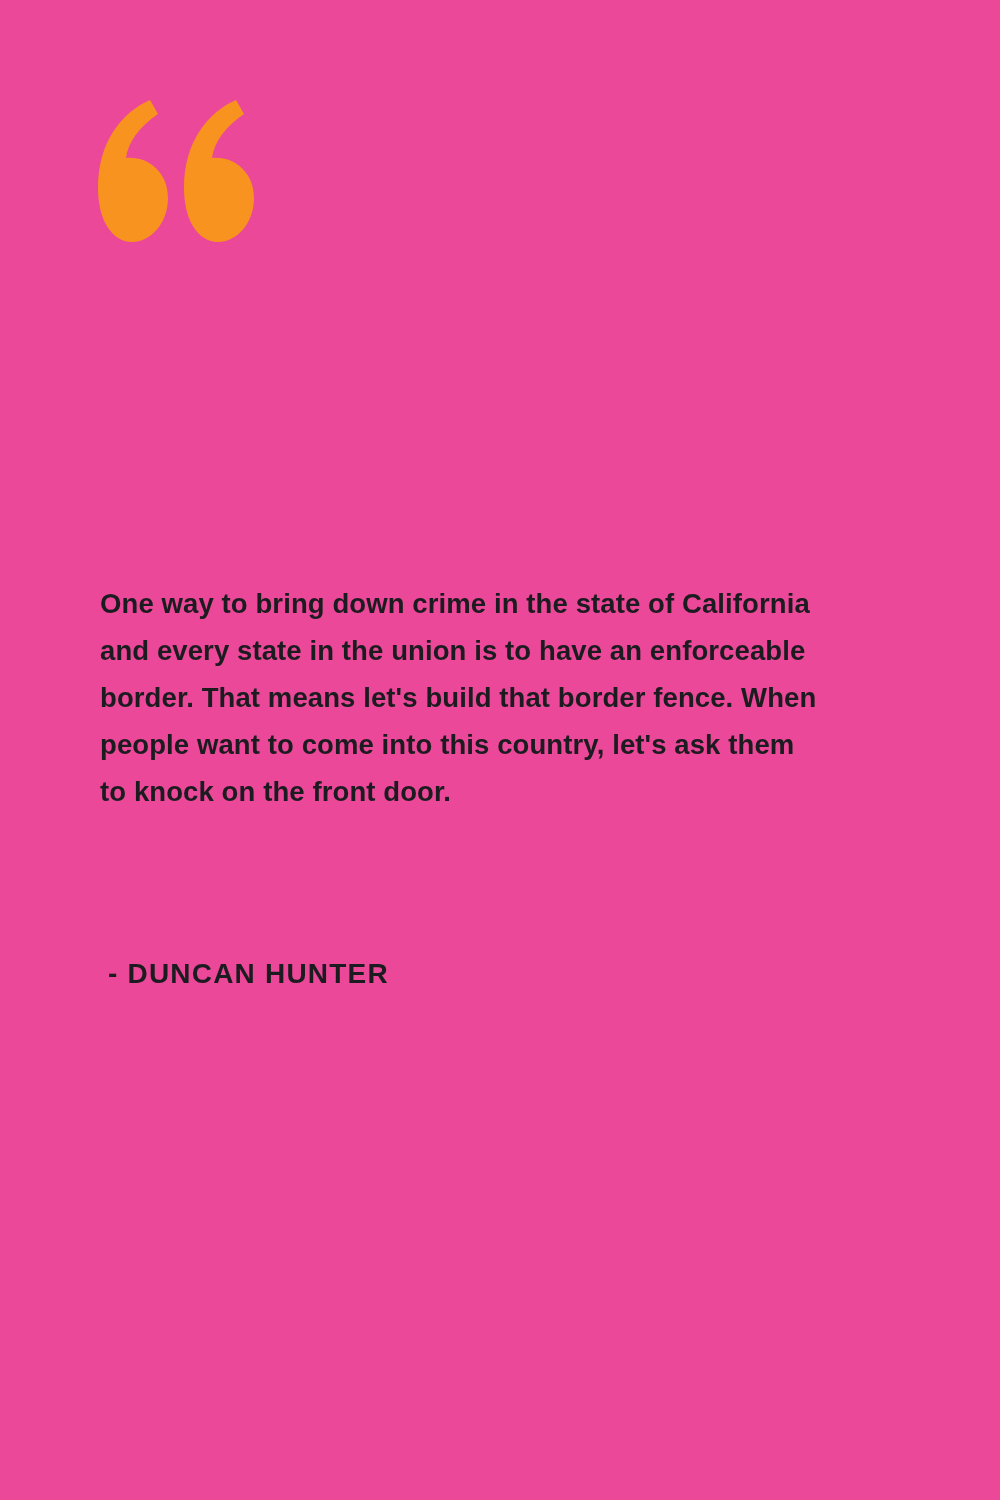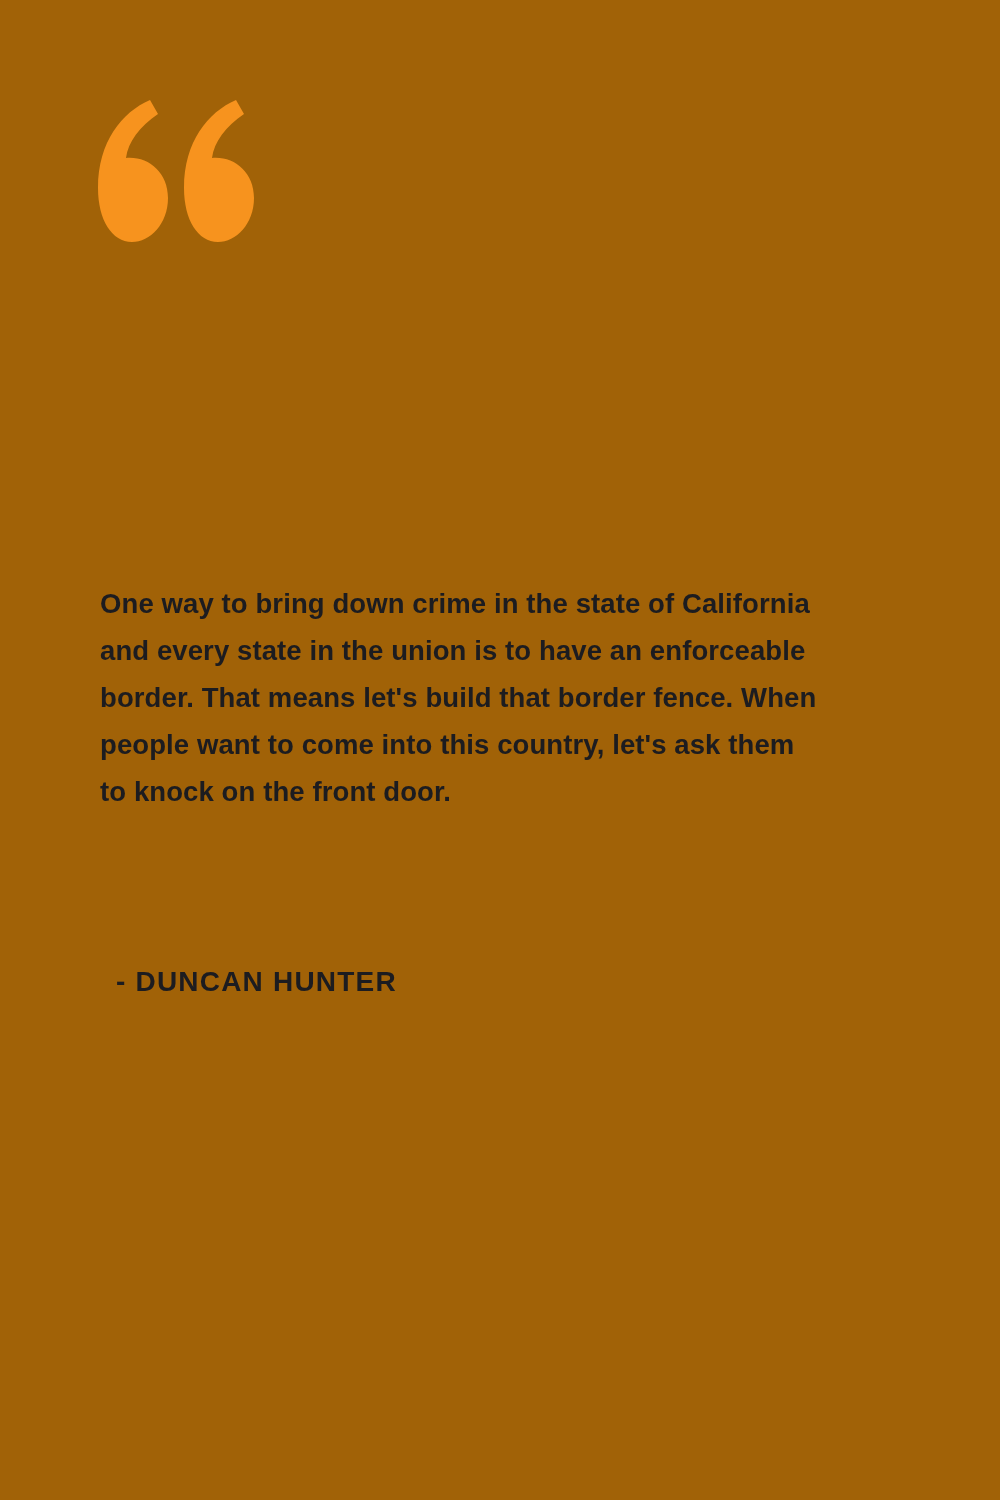--- a/index.html
+++ b/index.html
@@ -11,21 +11,21 @@
     height: 1500px;
     background: #ebd79a;
     font-family: "Liberation Sans", sans-serif;
     position: relative;
     overflow: hidden;
   }
 
   .quote-card {
     position: absolute;
     inset: 0;
-    background: #a16207;
+    background: #ec4899;
   }
 
   
   .quote-mark {
     position: absolute;
     left: 88px;
     top: 96px;
     width: 180px;
     height: 200px;
     color: #f7931e;
@@ -53,21 +53,21 @@
     font-size: 27.5px;
     line-height: 47px;
     letter-spacing: 0.1px;
     white-space: pre-line;
   }
 
   .quote-author {
     position: absolute;
     left: 100px;
     top: 950px;
-    margin: 16px;
+    margin: 8px;
     color: #1c1c20;
     font-family: "Liberation Sans", sans-serif;
     font-weight: 700;
     font-size: 28px;
     letter-spacing: 1.2px;
     text-transform: uppercase;
   }
 
   .site-footer {
     position: absolute;

